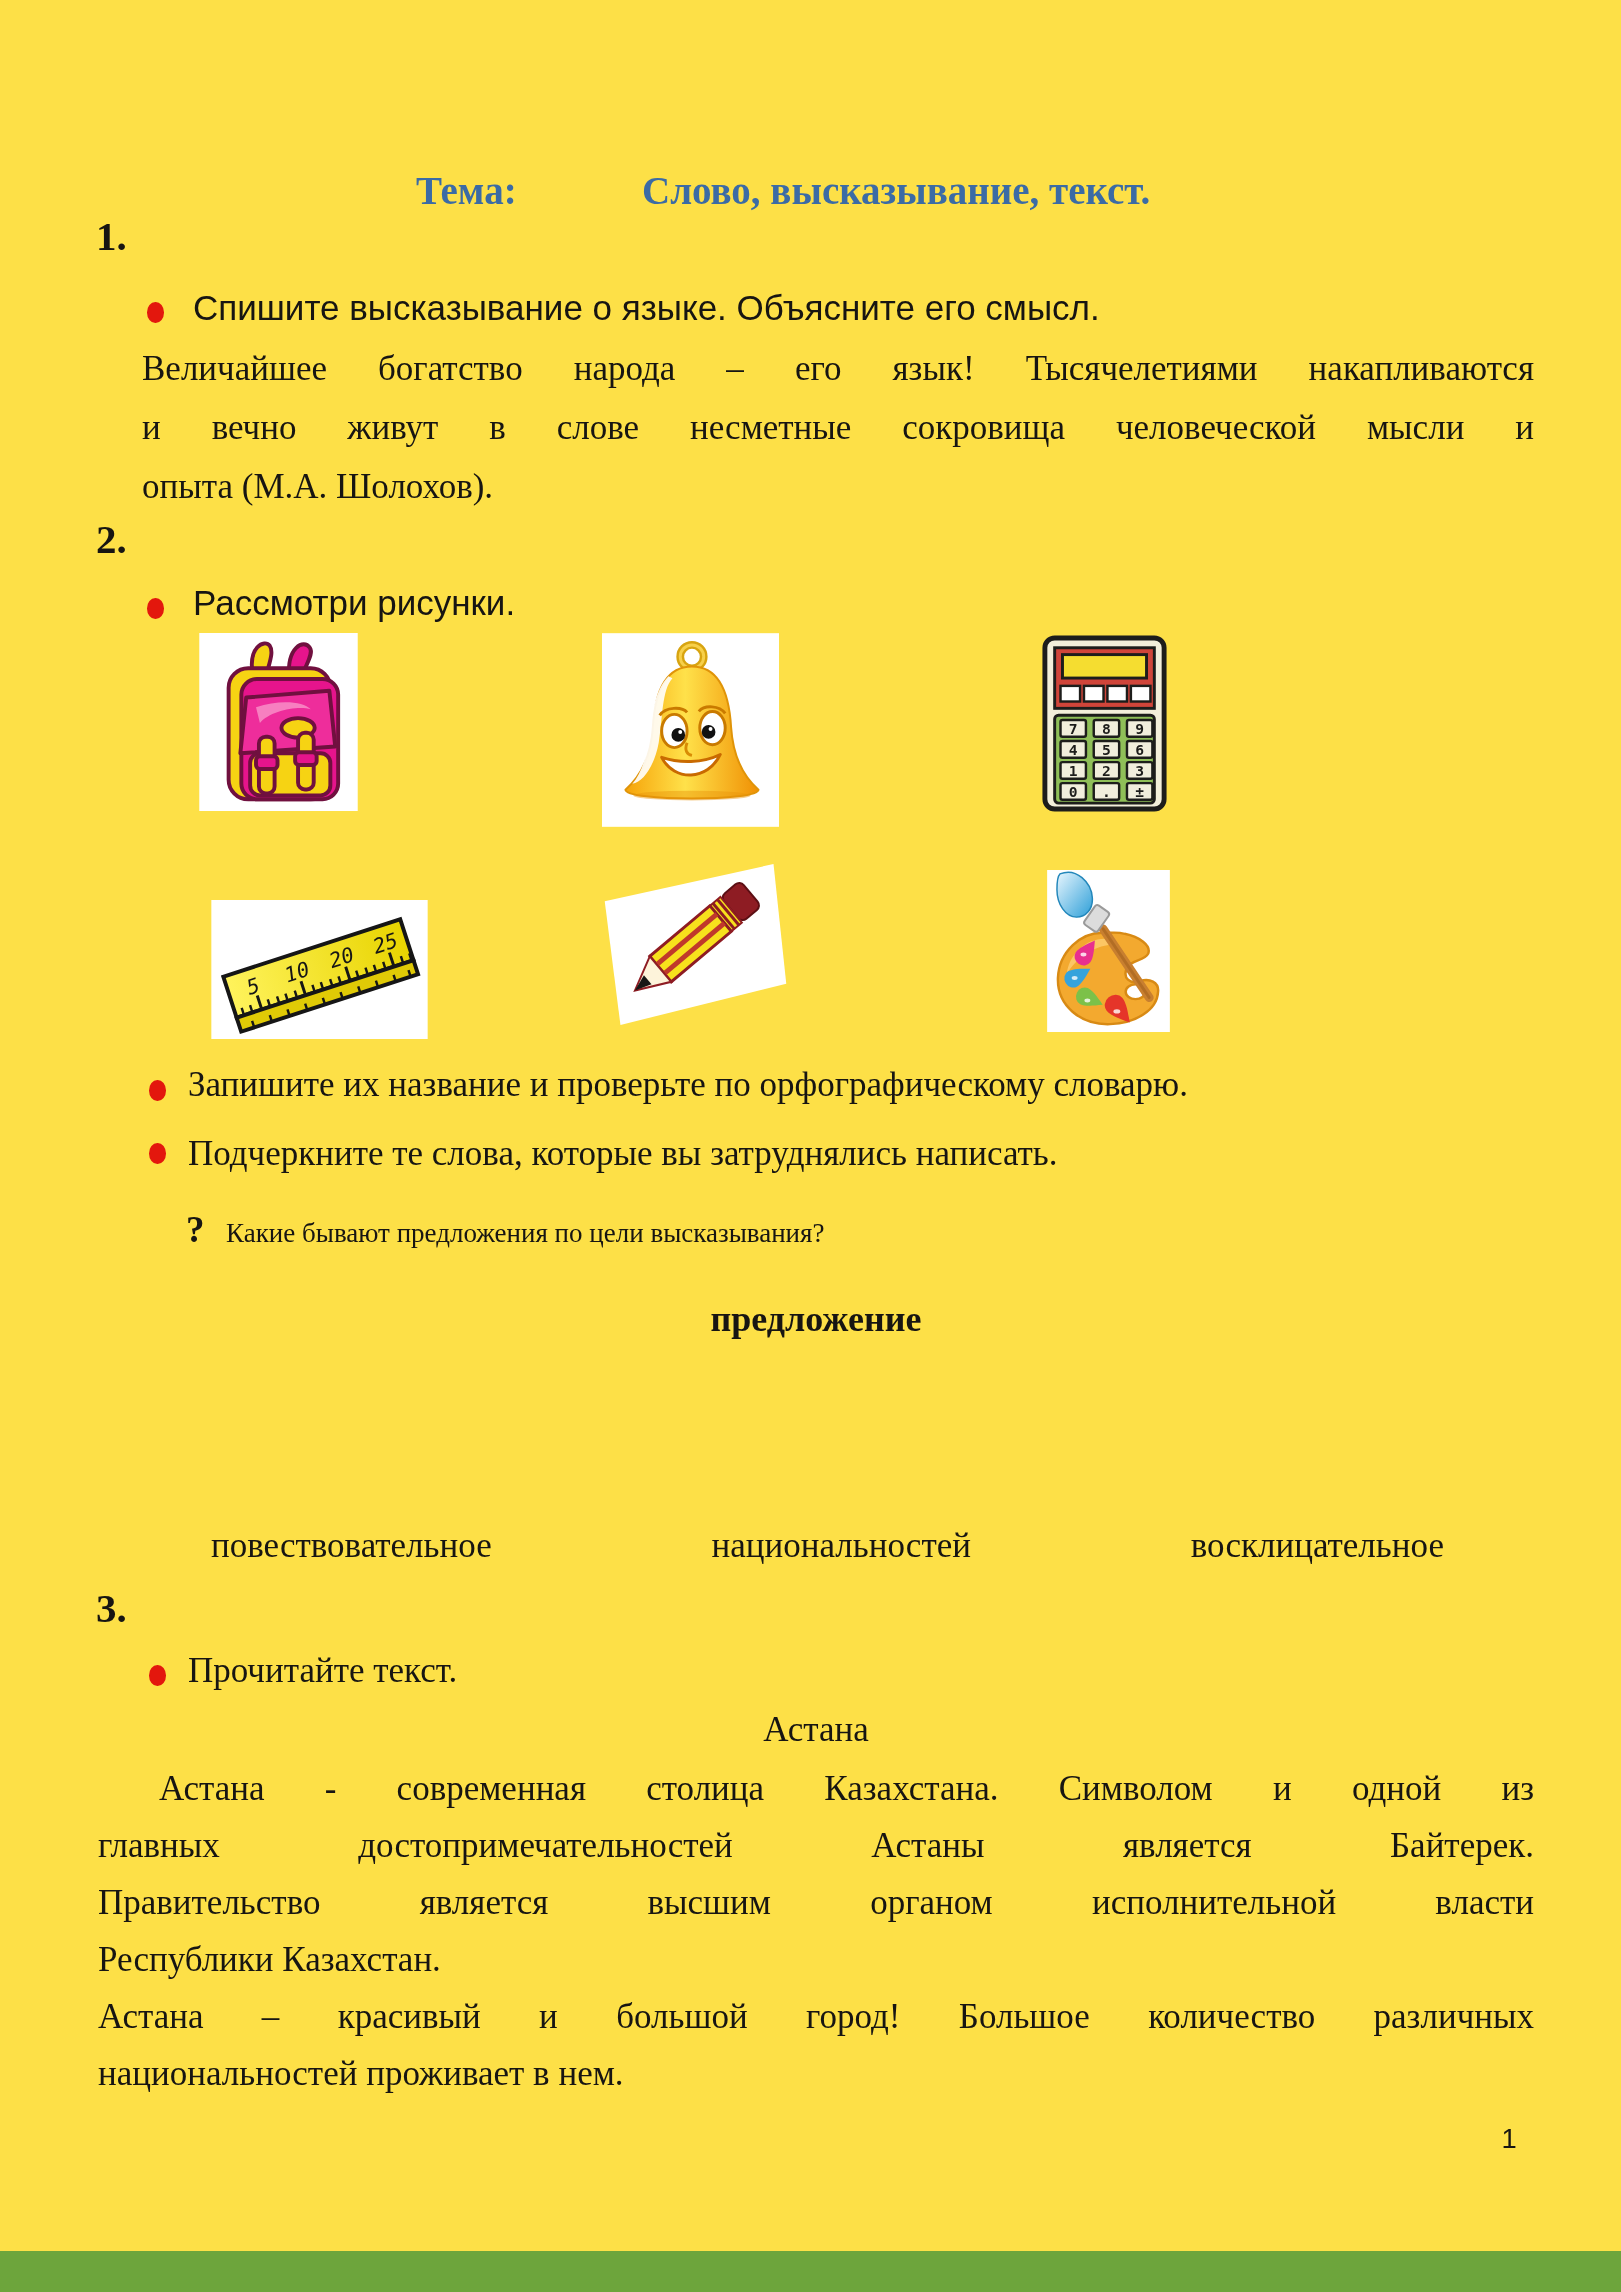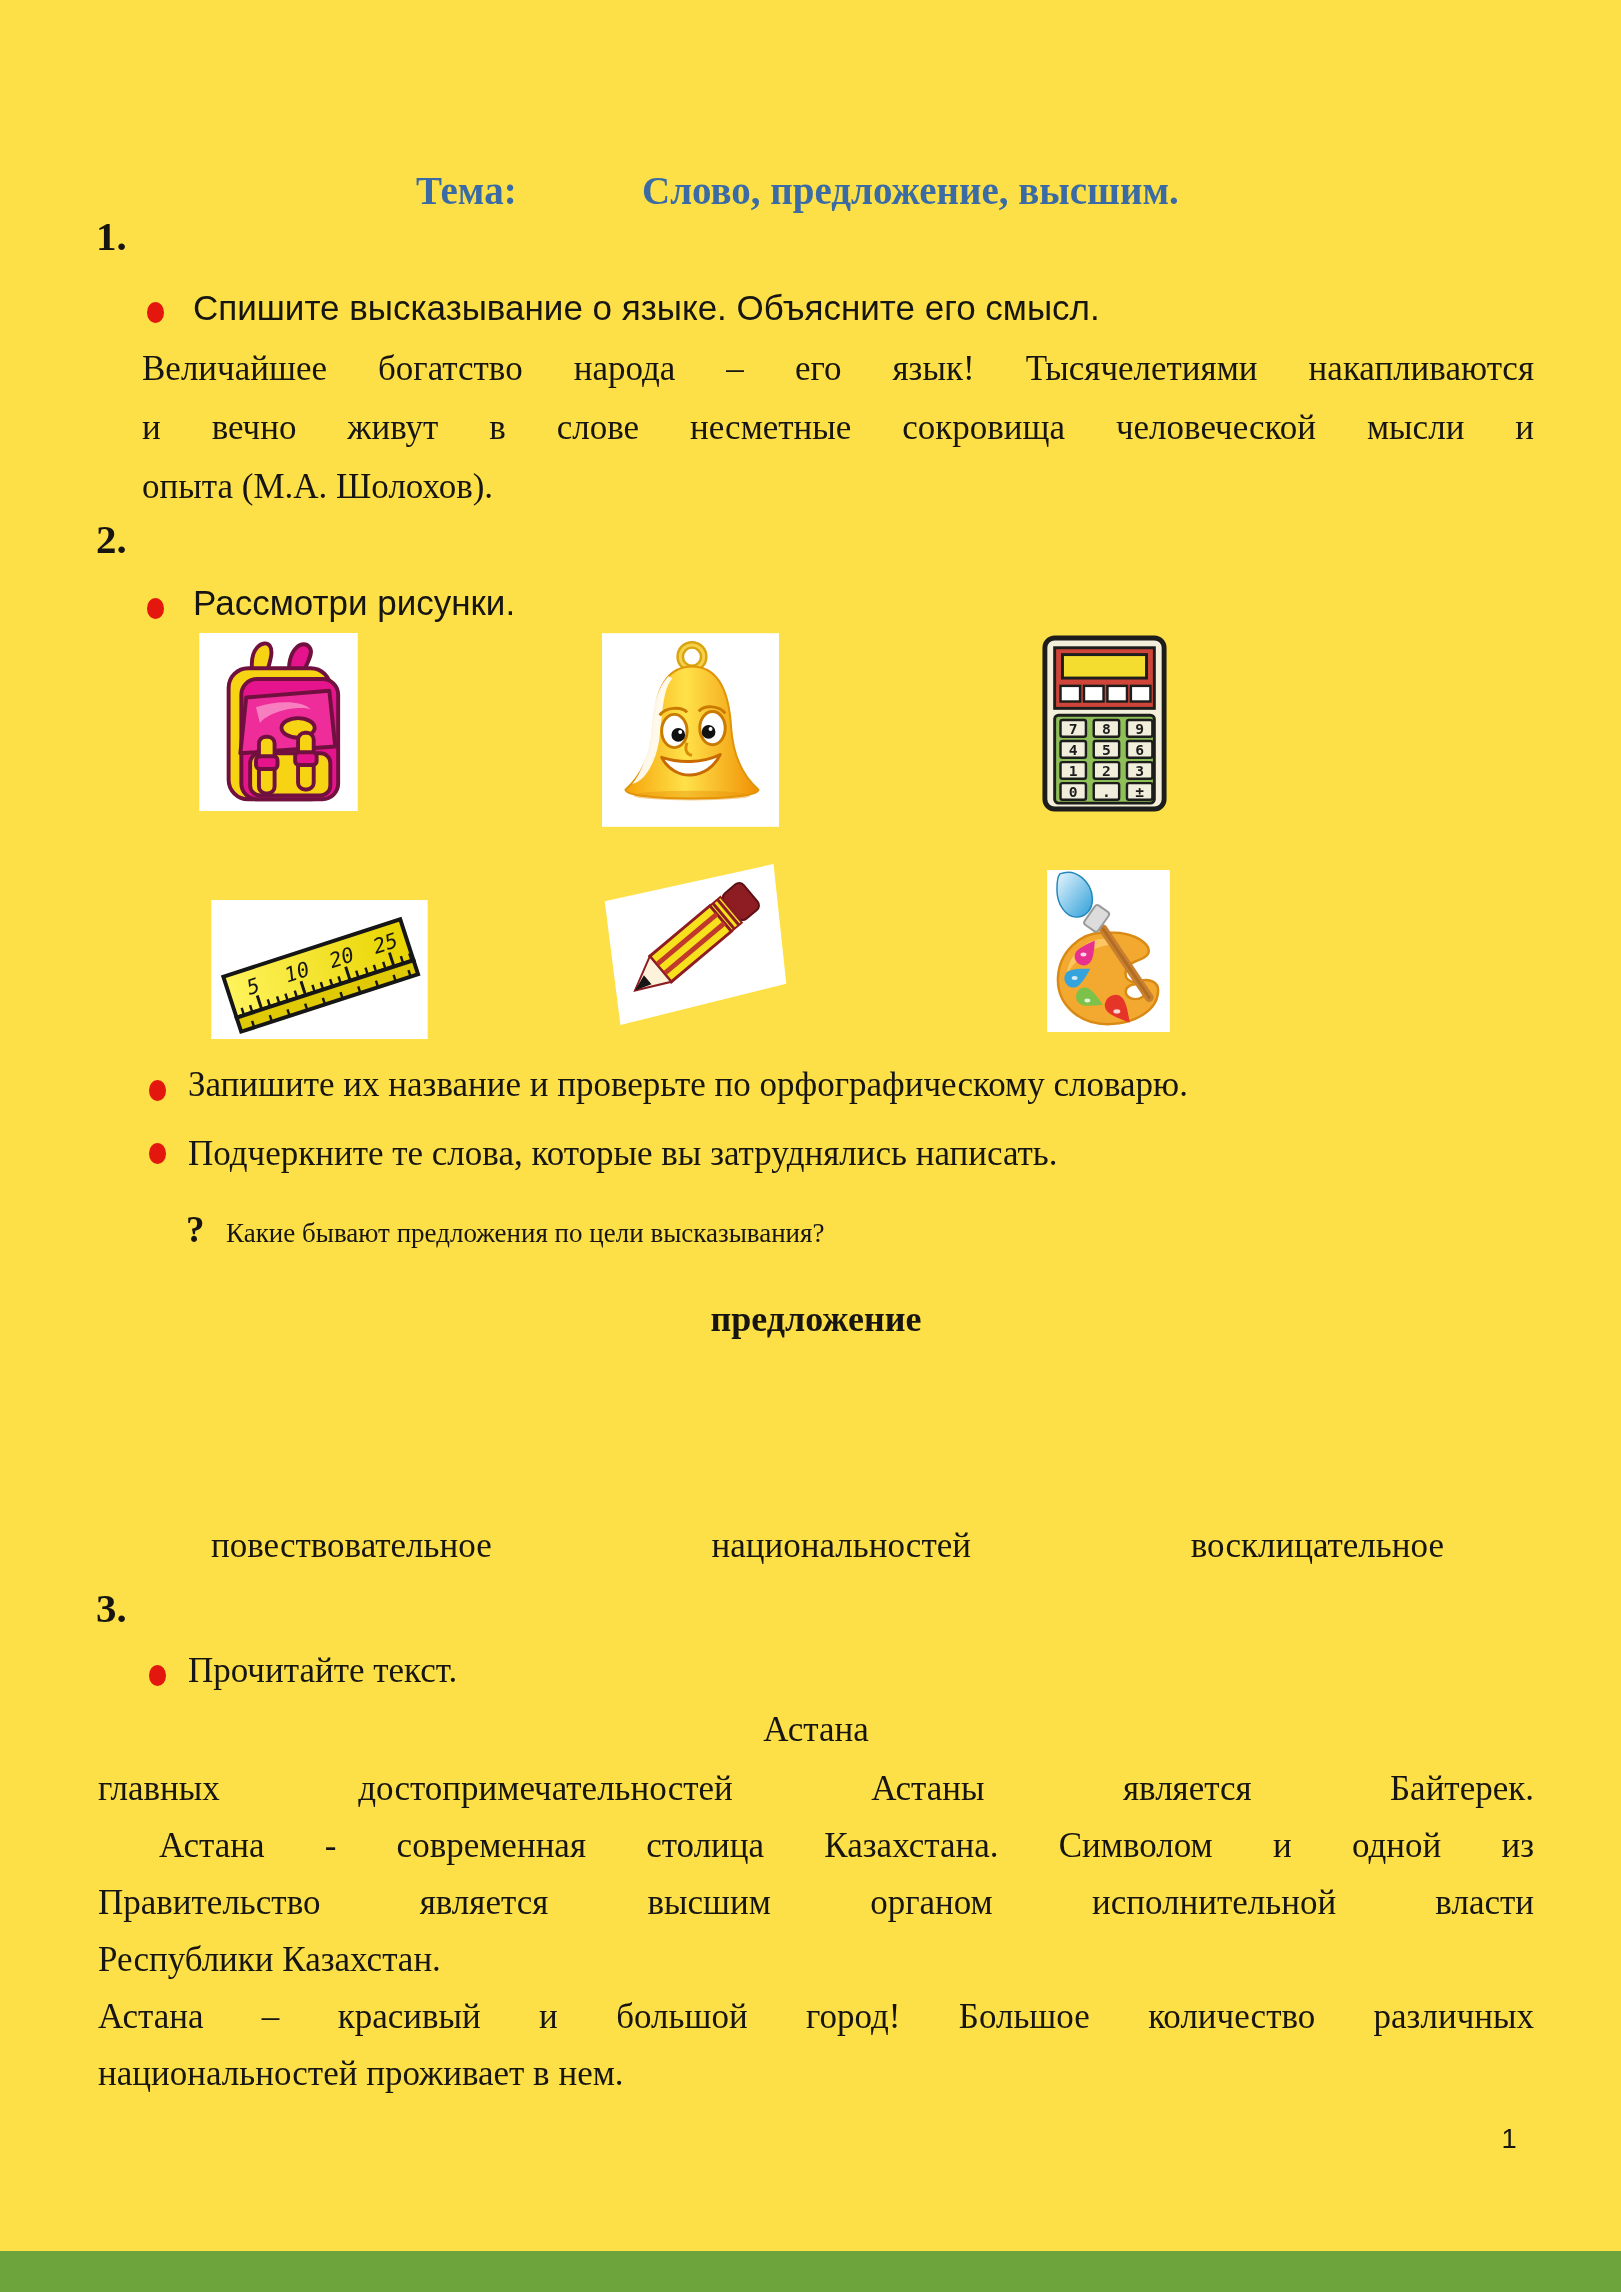--- a/index.html
+++ b/index.html
@@ -27,21 +27,21 @@
   .imgbox{position:absolute;}
   svg{display:block;}
   svg text{font-family:"DejaVu Sans Mono","Liberation Mono",monospace;}
 </style>
 </head>
 <body>
 
 <div class="page">
 
   <div class="abs title-part" style="left:416px;top:167px;">Тема:</div>
-  <div class="abs title-part" style="left:642px;top:167px;">Слово, предложение, высшим.</div>
+  <div class="abs title-part" style="left:642px;top:167px;">Слово, высказывание, текст.</div>
 
   <div class="abs num" style="left:96px;top:212px;">1.</div>
   <div class="abs dot" style="left:147px;top:302px;"></div>
   <div class="abs btxt sans" style="left:193px;top:286px;">Спишите высказывание о языке. Объясните его смысл.</div>
 
   <div class="abs block" style="left:142px;top:339px;width:1392px;">
     <div class="line j">Величайшее богатство народа – его язык! Тысячелетиями накапливаются</div>
     <div class="line j">и вечно живут в слове несметные сокровища человеческой мысли и</div>
     <div class="line">опыта (М.А. Шолохов).</div>
   </div>
@@ -228,22 +228,22 @@
     <span class="branch">восклицательное</span>
   </div>
 
   <div class="abs num" style="left:96px;top:1584px;">3.</div>
   <div class="abs dot" style="left:149px;top:1665px;"></div>
   <div class="abs btxt" style="left:188px;top:1649px;">Прочитайте текст.</div>
 
   <div class="abs center heading" style="left:98px;top:1710px;width:1436px;">Астана</div>
 
   <div class="abs block ast" style="left:98px;top:1760px;width:1436px;">
+    <div class="line j indent">Астана - современная столица Казахстана. Символом и одной из</div>
     <div class="line j">главных достопримечательностей Астаны является Байтерек.</div>
-    <div class="line j indent">Астана - современная столица Казахстана. Символом и одной из</div>
     <div class="line j">Правительство является высшим органом исполнительной власти</div>
     <div class="line">Республики Казахстан.</div>
     <div class="line j">Астана –  красивый и большой город! Большое количество  различных</div>
     <div class="line">национальностей проживает в нем.</div>
   </div>
 
   <div class="abs pagenum" style="left:1470px;top:2123px;width:78px;text-align:center;">1</div>
 
 </div>
 

